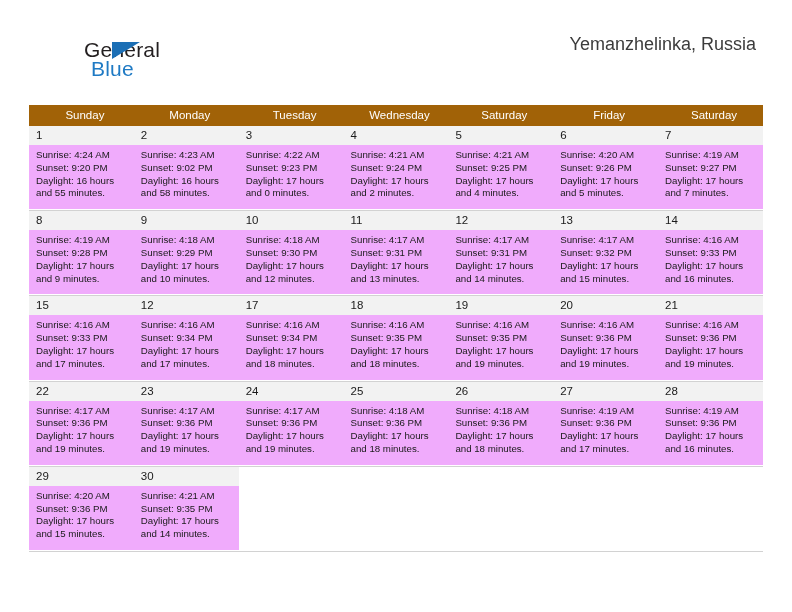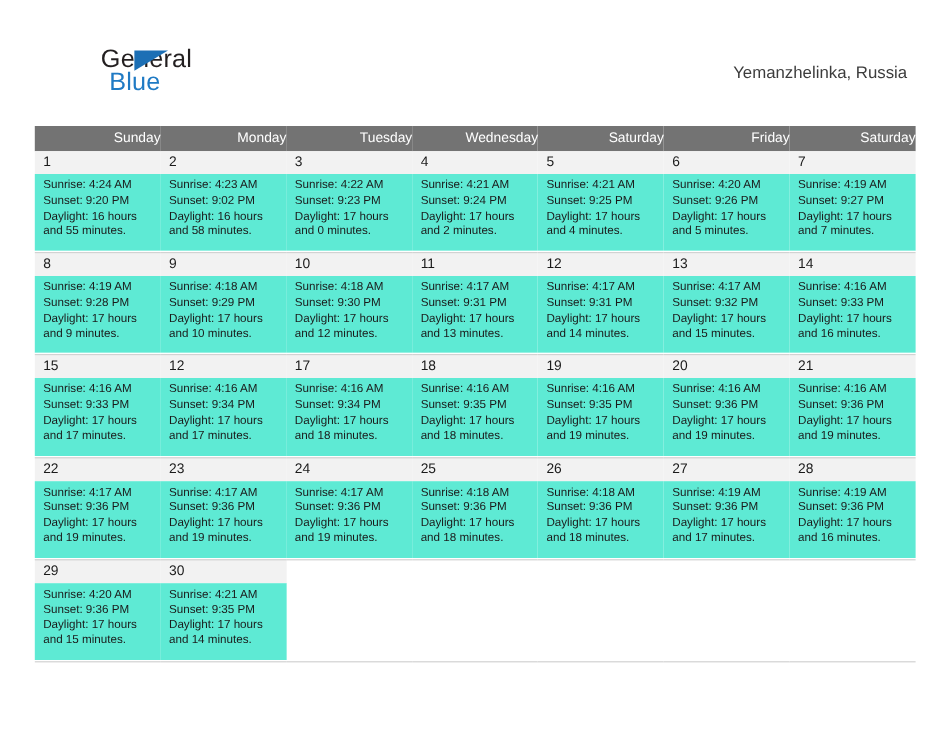--- a/index.html
+++ b/index.html
@@ -74,59 +74,59 @@
     text-align: right;
   }
   .cal-title {
     font-size: 27px;
     color: #3c3c3c;
     font-weight: normal;
     line-height: 34px;
     white-space: nowrap;
   }
   .cal-subtitle {
-    font-size: 14px;
+    font-size: 18px;
     color: #3c3c3c;
     line-height: 20px;
-    margin-top: 20px;
+    margin-top: 4px;
     white-space: nowrap;
   }
 
   
   .calendar {
     position: absolute;
     left: 29px;
     top: 105px;
     width: 734px;
     border-collapse: collapse;
     table-layout: fixed;
   }
   .calendar th {
-    background: #737373;
+    background: #a16207;
     color: #ffffff;
     font-size: 11.5px;
     font-weight: normal;
-    text-align: right;
+    text-align: center;
     padding: 4px 0 5px 7px;
     height: 10px;
     border: none;
   }
   .calendar col { width: 104.85px; }
 
   .daynum-row td {
     background: #f2f2f2;
     font-size: 11.5px;
     color: #1a1a1a;
     padding: 3px 0 3px 7px;
     border: none;
     vertical-align: top;
     line-height: 13px;
   }
   .detail-row td {
-    background: #5eead4;
+    background: #f0abfc;
     font-size: 9.7px;
     color: #1a1a1a;
     padding: 4px 6px 9px 7px;
     border: none;
     vertical-align: top;
     line-height: 12.8px;
   }
   .detail-row td.empty { background: #ffffff; }
   .daynum-row td.empty { background: #ffffff; }
 

